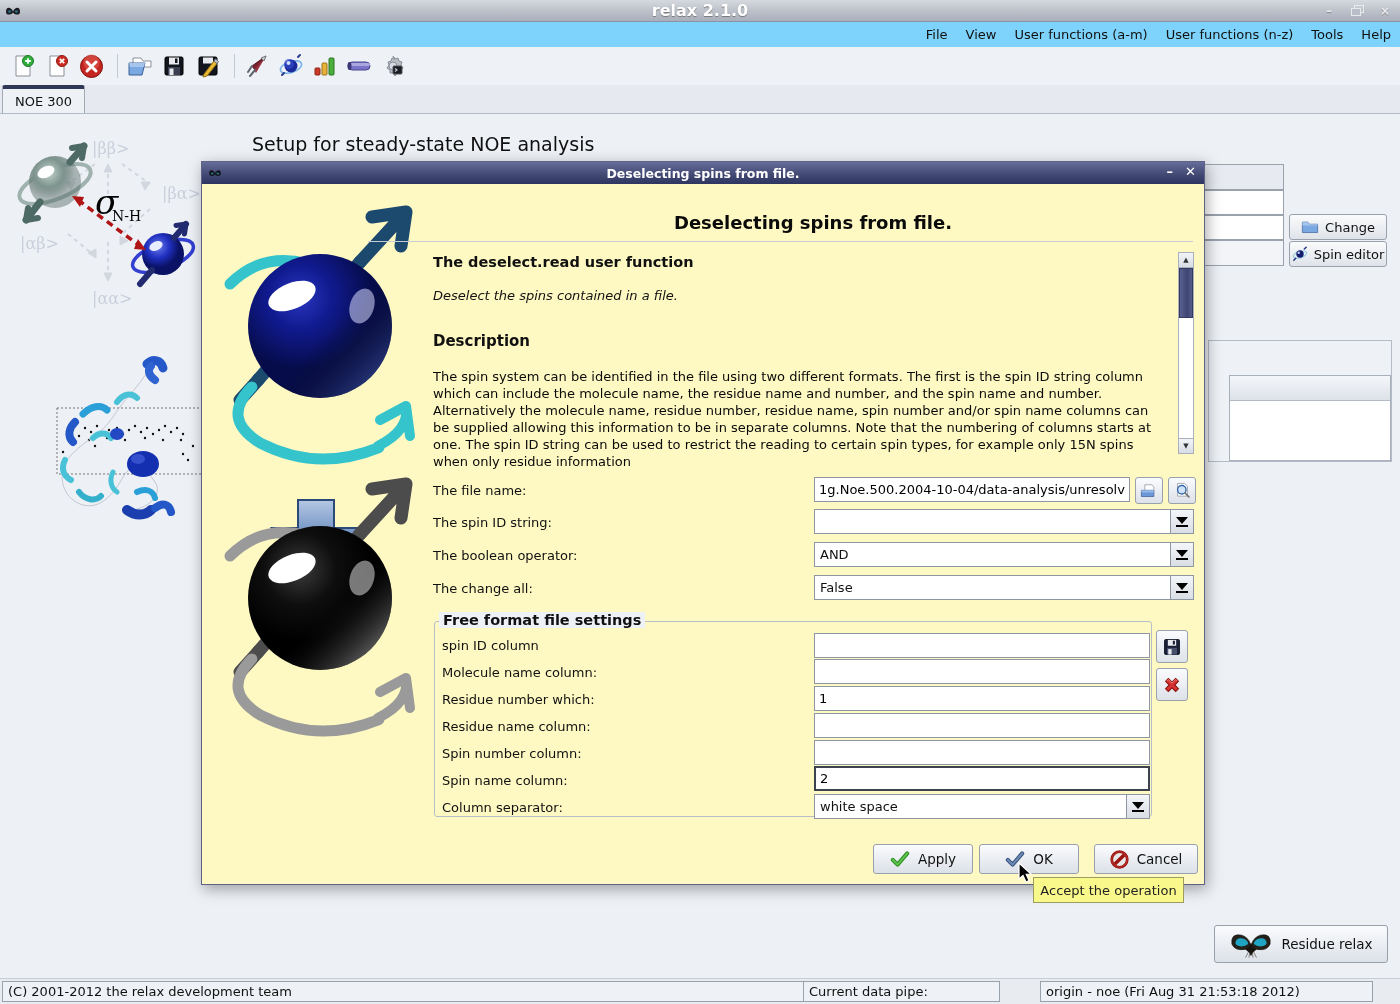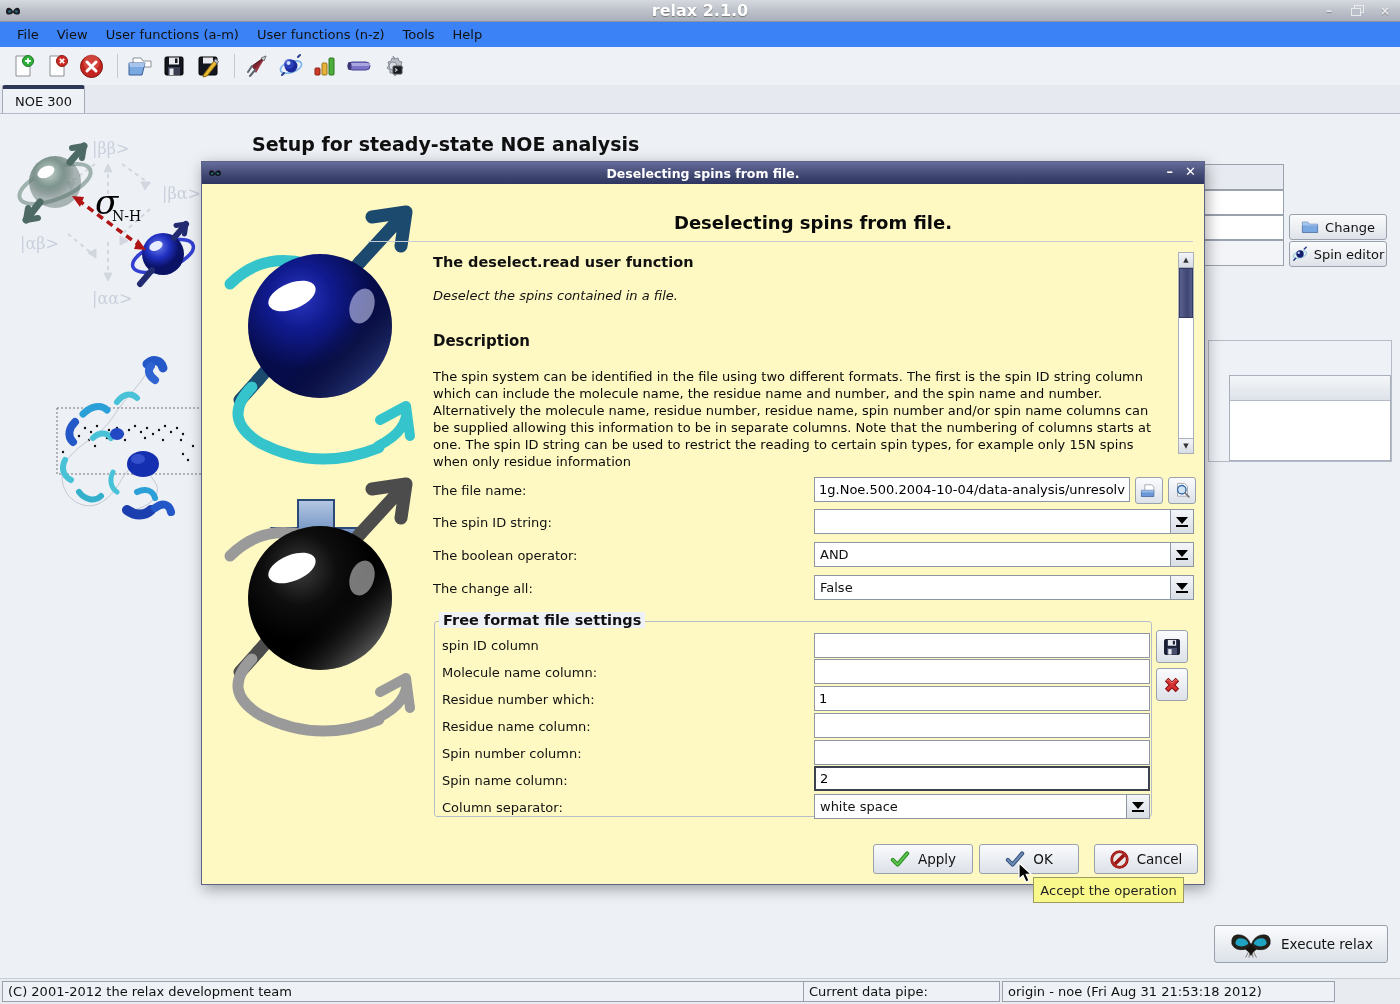--- a/index.html
+++ b/index.html
@@ -12,36 +12,36 @@
     background:linear-gradient(180deg,#d6d9df 0%,#bfc4cc 45%,#a9afbb 100%);
     border-bottom:1px solid #8d93a0; display:flex; align-items:center; }
   .titlebar .apptitle { position:absolute; left:0; right:0; text-align:center;
     color:#fff; font-weight:bold; font-size:16px; text-shadow:0 1px 1px #777; }
   .titlebar .appicon { margin-left:5px; z-index:2; }
   .winctrls { position:absolute; right:6px; top:3px; display:flex; gap:10px; z-index:2; }
   .winctrls .wbtn { width:18px; height:15px; display:flex; align-items:center; justify-content:center;
     color:#e8eaee; font-size:12px; font-weight:bold; text-shadow:0 1px 1px #888; cursor:default; }
 
   .menubar { position:absolute; left:0; top:22px; width:1400px; height:25px;
-    background:#3b82f6; display:flex; align-items:center; padding-left:8px; }
+    background:#7dd3fc; display:flex; align-items:center; padding-left:8px;justify-content:flex-end; }
   .menu-item { padding:3px 9px; font-size:13px; }
 
   .toolbar { position:absolute; left:0; top:47px; width:1400px; height:38px;
     background:#eef1f5; display:flex; align-items:center; padding-left:8px; }
   .tbtn { width:30px; height:30px; display:flex; align-items:center; justify-content:center; margin-right:4px; }
   .tsep { width:1px; height:24px; background:#c3c9d2; margin:0 7px; }
 
   .tabbar { position:absolute; left:0; top:85px; width:1400px; height:28px; background:#e6eaf0; }
   .tab { position:absolute; left:2px; top:0; height:28px; padding:0 12px;
     background:#eef1f5; border:1px solid #a2aab6; border-bottom:none; border-top:4px solid #2e3756;
     border-radius:3px 3px 0 0; display:flex; align-items:center; font-size:13px; }
   .content-edge { position:absolute; left:0; top:113px; width:1400px; height:1px; background:#b2bac6; }
 
   .main-area { position:absolute; left:0; top:114px; width:1400px; height:864px; background:#edf0f5; }
-  .main-heading { position:absolute; left:252px; top:19px; font-size:19px; font-weight:bold; color:#101010; }
+  .main-heading { position:absolute; left:252px; top:19px; font-size:19px; font-weight:normal; color:#101010; }
 
   
   .bg-input { position:absolute; border:1px solid #9aa2ae; background:#fff; }
   .side-btn { position:absolute; left:1289px; width:98px; height:26px;
     background:linear-gradient(180deg,#fafbfc,#dfe3e9); border:1px solid #99a1ad; border-radius:3px;
     display:flex; align-items:center; justify-content:center; gap:6px; font-size:13px; }
   .bg-panel { position:absolute; left:1208px; top:226px; width:184px; height:122px;
     background:#eef1f6; border:1px solid #b4bbc6; }
   .bg-table { position:absolute; left:20px; top:34px; width:162px; height:86px; border:1px solid #a8b0bc; background:#fff; }
   .bg-table .hdr { height:25px; background:linear-gradient(180deg,#f4f6f9,#dde2e9); border-bottom:1px solid #b4bbc6; }
@@ -388,28 +388,28 @@
 
   <div class="exec-btn">
     <svg width="44" height="30" viewBox="0 0 64 44">
       <path d="M4 22 Q2 6 18 9 Q28 12 31 22 Q30 30 22 30 Q8 32 4 22Z" fill="#24201a" stroke="#141210"></path>
       <path d="M60 22 Q62 6 46 9 Q36 12 33 22 Q34 30 42 30 Q56 32 60 22Z" fill="#24201a" stroke="#141210"></path>
       <path d="M9 21 Q10 12 20 14 Q27 16 28 22 Q22 27 14 25 Q10 24 9 21Z" fill="#1fa4c4"></path>
       <path d="M55 21 Q54 12 44 14 Q37 16 36 22 Q42 27 50 25 Q54 24 55 21Z" fill="#1fa4c4"></path>
       <path d="M24 30 Q30 26 32 20 Q34 26 40 30 Q34 34 32 40 Q30 34 24 30Z" fill="#17140f"></path>
       <path d="M28 34 l-4 8 M36 34 l4 8 M30 35 l-1 7 M34 35 l1 7" stroke="#55504a" stroke-width="1" fill="none"></path>
     </svg>
-    <span>Execute relax</span>
+    <span>Residue relax</span>
   </div>
 </div>
 
 <div class="statusbar">
   <div class="status-cell" style="left:2px; width:892px;">(C) 2001-2012 the relax development team</div>
   <div class="status-cell" style="left:803px; width:197px;">Current data pipe:</div>
-  <div class="status-cell" style="left:1002px; width:333px;">origin - noe (Fri Aug 31 21:53:18 2012)</div>
+  <div class="status-cell" style="left:1040px; width:333px;">origin - noe (Fri Aug 31 21:53:18 2012)</div>
 </div>
 
 <div class="dialog">
   <div class="dlg-titlebar">
     <span style="margin-left:6px; z-index:2;">
       <svg width="14" height="10" viewBox="0 0 32 24">
         <path d="M2 14 Q2 4 10 6 Q15 8 16 13 Q17 8 22 6 Q30 4 30 14 Q30 20 22 19 Q17 18 16 15 Q15 18 10 19 Q2 20 2 14Z" fill="#11131a"></path>
         <path d="M6 13 Q8 9 13 12 Q11 16 8 16Z M26 13 Q24 9 19 12 Q21 16 24 16Z" fill="#2a7e90"></path>
       </svg>
     </span>

